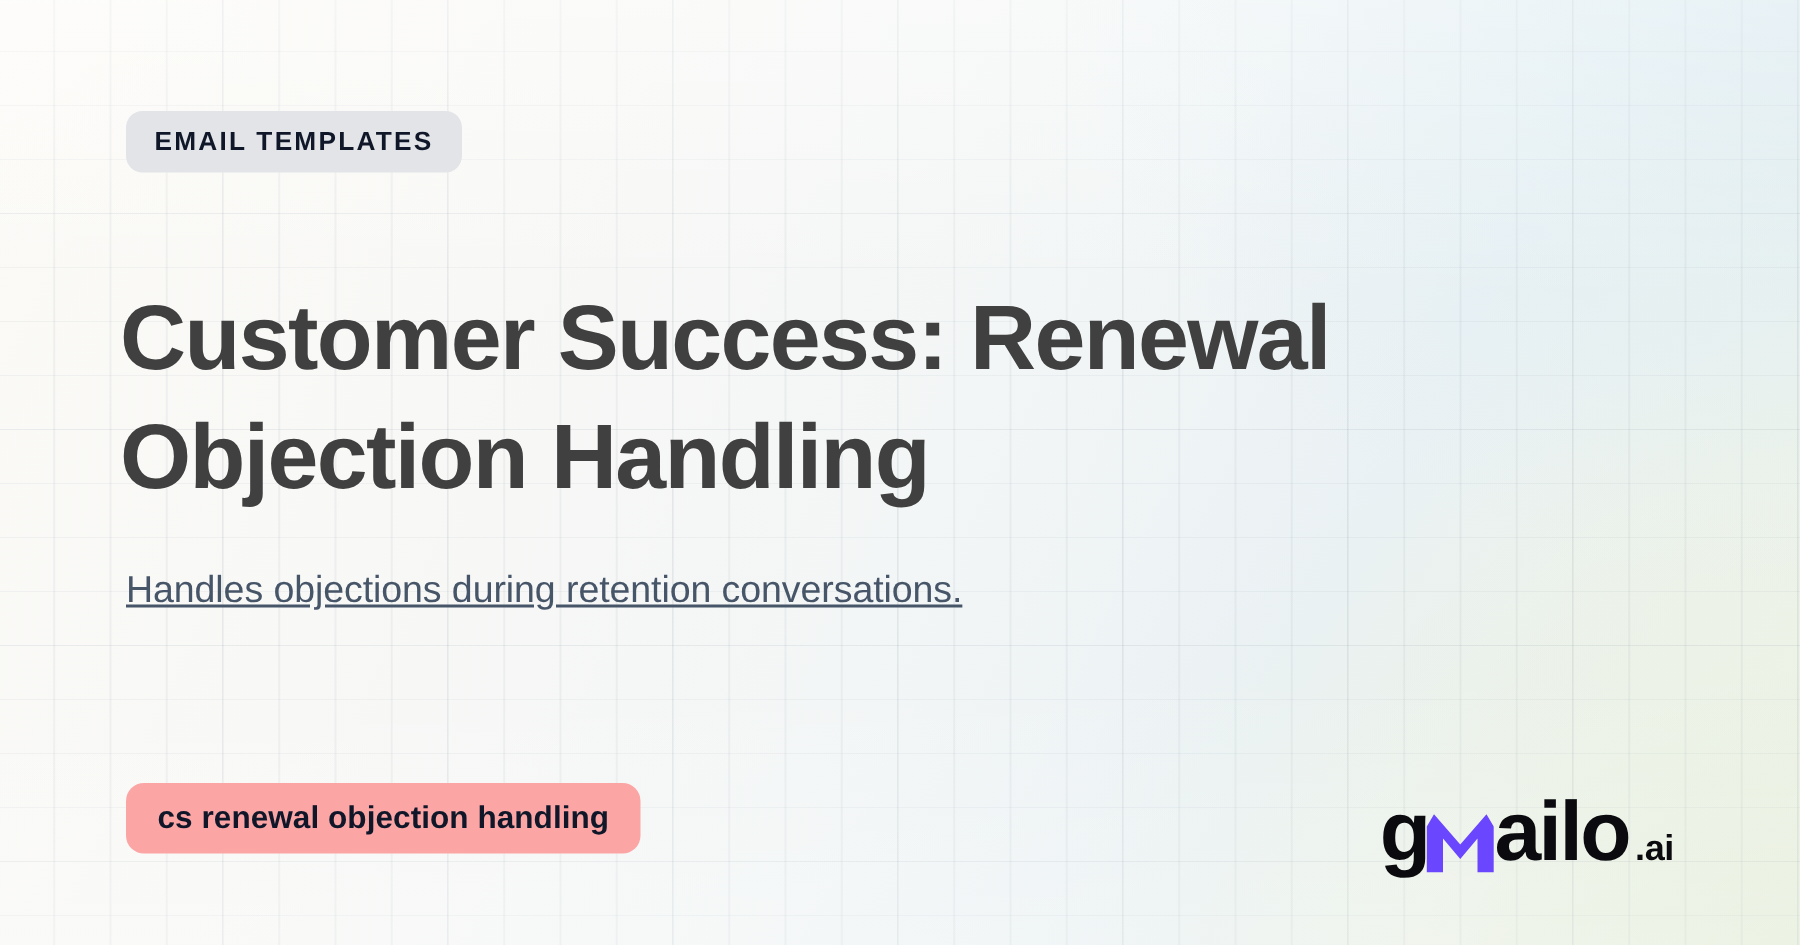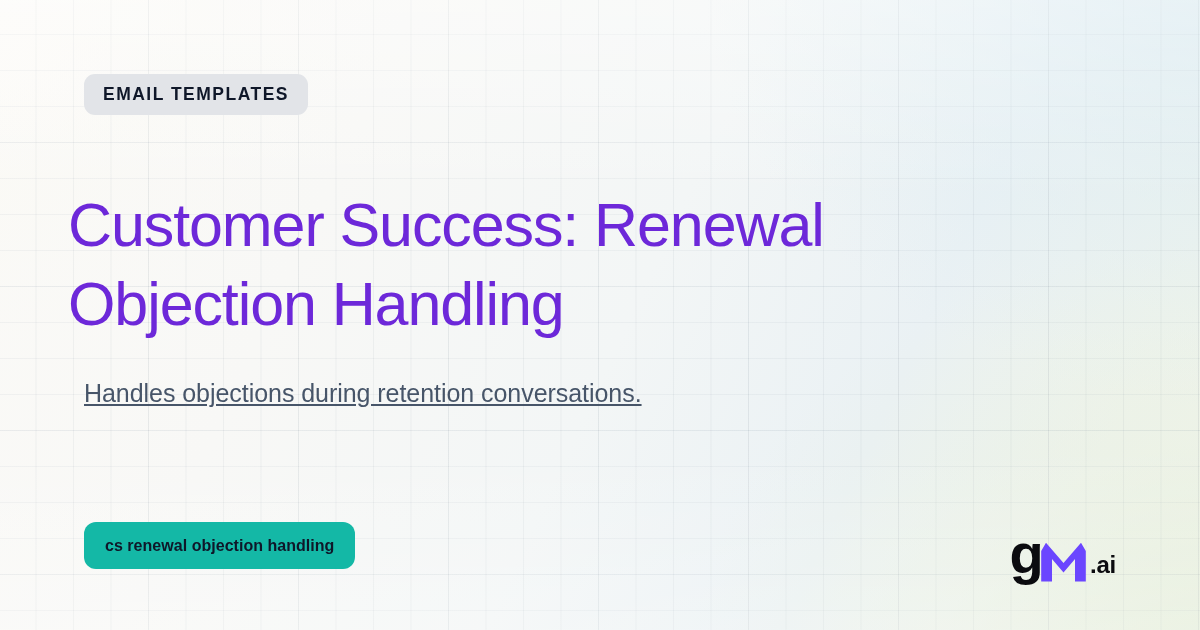--- a/index.html
+++ b/index.html
@@ -111,27 +111,27 @@
     background: #e2e4e8;
     color: #0f1729;
     font-size: 17.5px;
     font-weight: bold;
     letter-spacing: 0.085em;
     white-space: nowrap;
   }
 
   .headline {
     position: absolute;
-    left: 68px;
+    left: 80px;
     top: 186px;
     margin: 0;
     width: 960px;
-    color: #6d28d9;
+    color: #404040;
     font-size: 61px;
-    font-weight: normal;
+    font-weight: bold;
     line-height: 1.30;
     letter-spacing: -0.018em;
   }
 
   .subtitle {
     position: absolute;
     left: 84px;
     top: 375px;
     margin: 0;
     width: 860px;
@@ -145,23 +145,23 @@
 
   .slug-pill {
     position: absolute;
     left: 84px;
     top: 522px;
     display: inline-flex;
     align-items: center;
     height: 47px;
     padding: 0 21px;
     border-radius: 12px;
-    background: #14b8a6;
+    background: #fca5a5;
     color: #0f1729;
-    font-size: 16px;
+    font-size: 21px;
     font-weight: bold;
     letter-spacing: 0.002em;
     white-space: nowrap;
   }
 
   
   .logo {
     position: absolute;
     right: 84px;
     bottom: 48px;
@@ -220,18 +220,19 @@
     <div class="slug-pill">cs renewal objection handling</div>
 
     <div class="logo">
       <span class="logo-word">
         <span>g</span>
           <span class="logo-m">
           <svg width="47" height="40" viewBox="0 0 47 40" xmlns="http://www.w3.org/2000/svg" aria-hidden="true">
             <path d="M1.2 39.5 L1.2 9.0 L6.0 0.8 L23.5 21.0 L41.0 0.8 L45.8 9.0 L45.8 39.5 L35.0 39.5 L35.0 17.0 L23.5 30.6 L12.0 17.0 L12.0 39.5 Z" fill="#6b46ff"></path>
           </svg>
         </span>
+          <span>ailo</span>
       </span>
       <span class="logo-tld">.ai</span>
     </div>
 
   </div>
 </div>
 
 </body></html>

